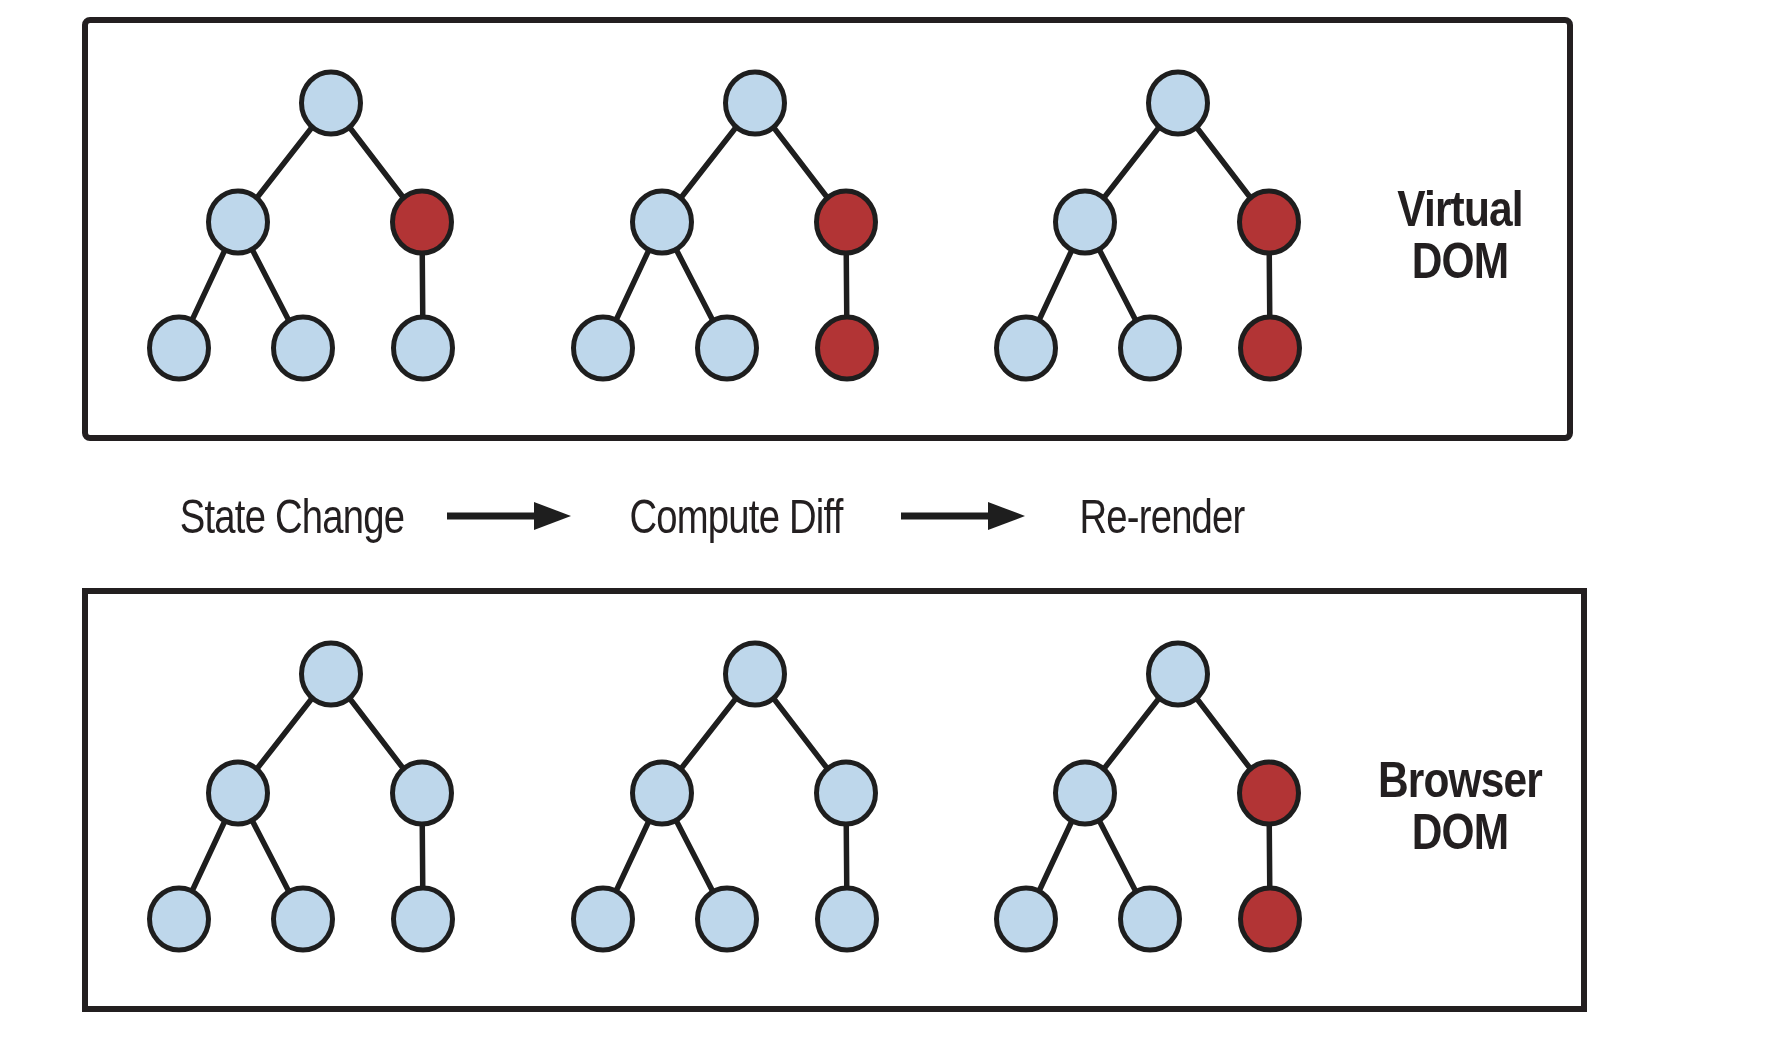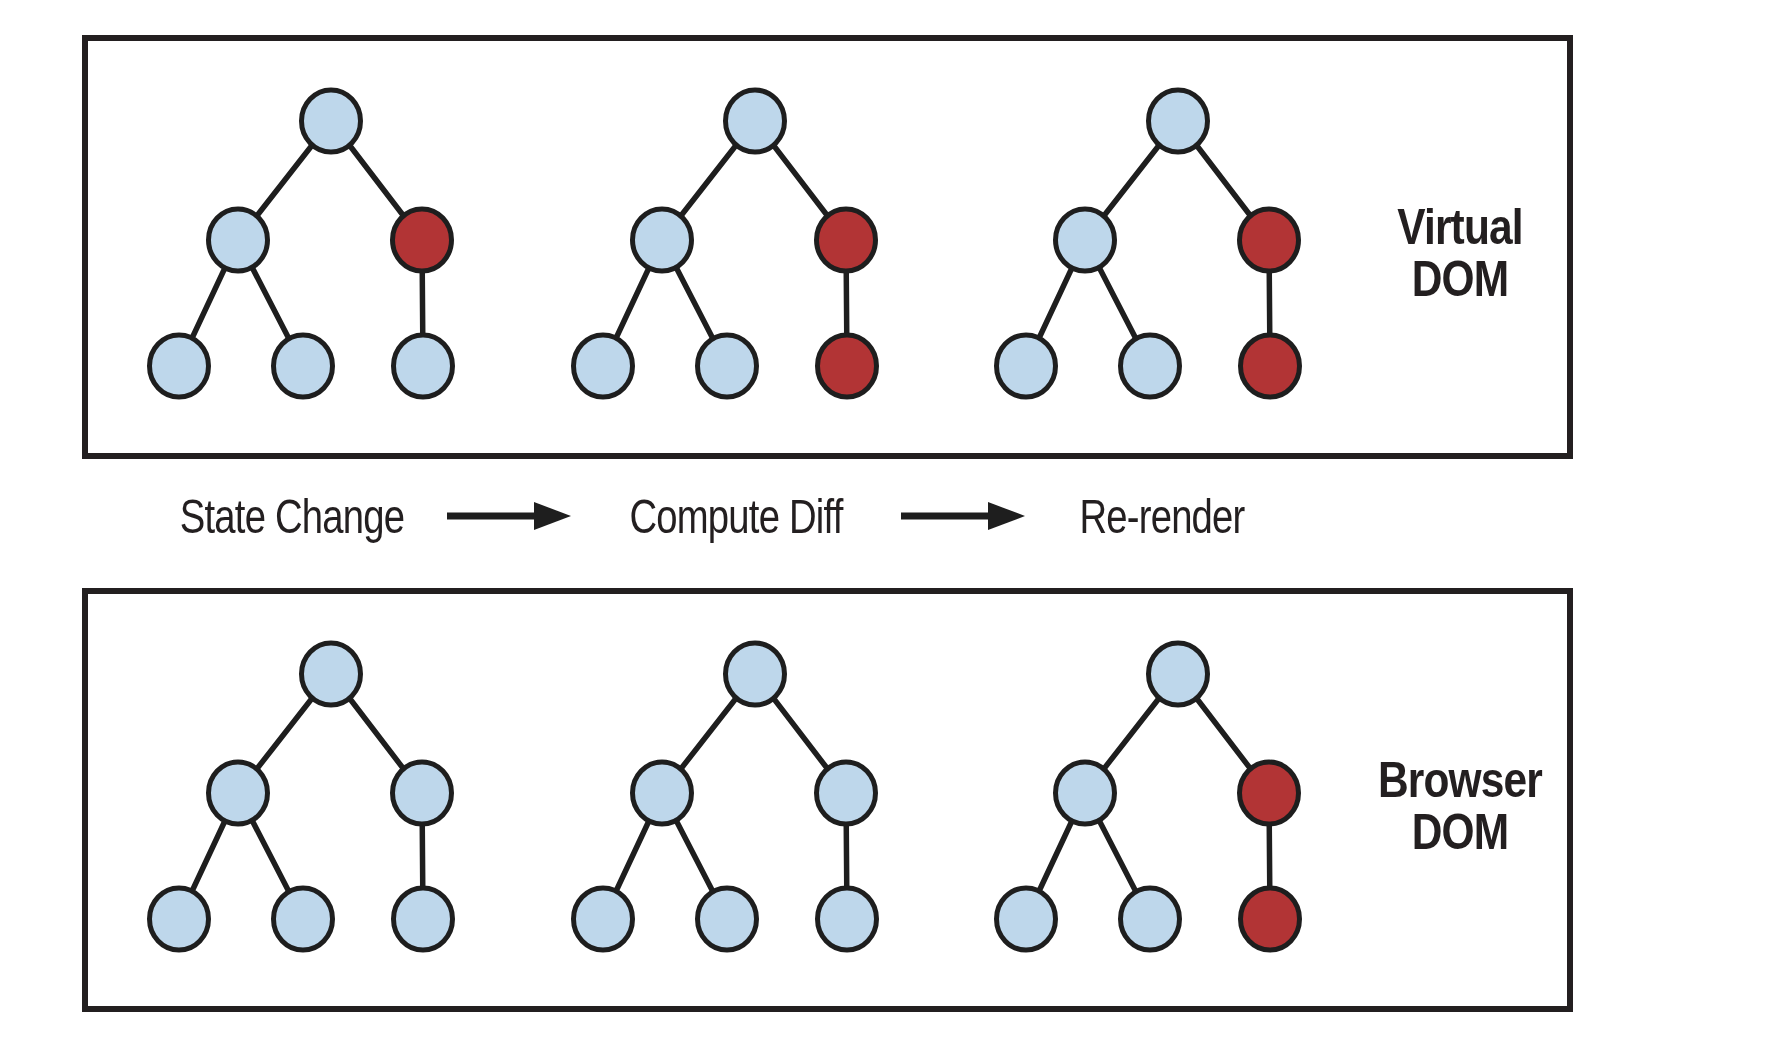--- a/index.html
+++ b/index.html
@@ -11,22 +11,22 @@
     color:#231f20;
     overflow:hidden;
   }
   .panel{
     position:absolute;
     left:82px;
     width:1479px;height:412px;
     border:6px solid #231f20;
     background:#ffffff;
   }
-  .panel-top{top:35px;}
-  .panel-bottom{top:588px;}
+  .panel-top{top:17px;border-radius:8px;}
+  .panel-bottom{top:588px;padding-left:14px;}
   .trees-svg{position:absolute;left:0;top:0;width:1479px;height:412px;display:block;}
   .panel-label{
     position:absolute;
     left:1372px;top:212px;
     transform:translate(-50%,-50%) scaleX(0.85);
     text-align:center;
     font-weight:700;
     font-size:50px;
     line-height:52px;
     letter-spacing:-1px;

